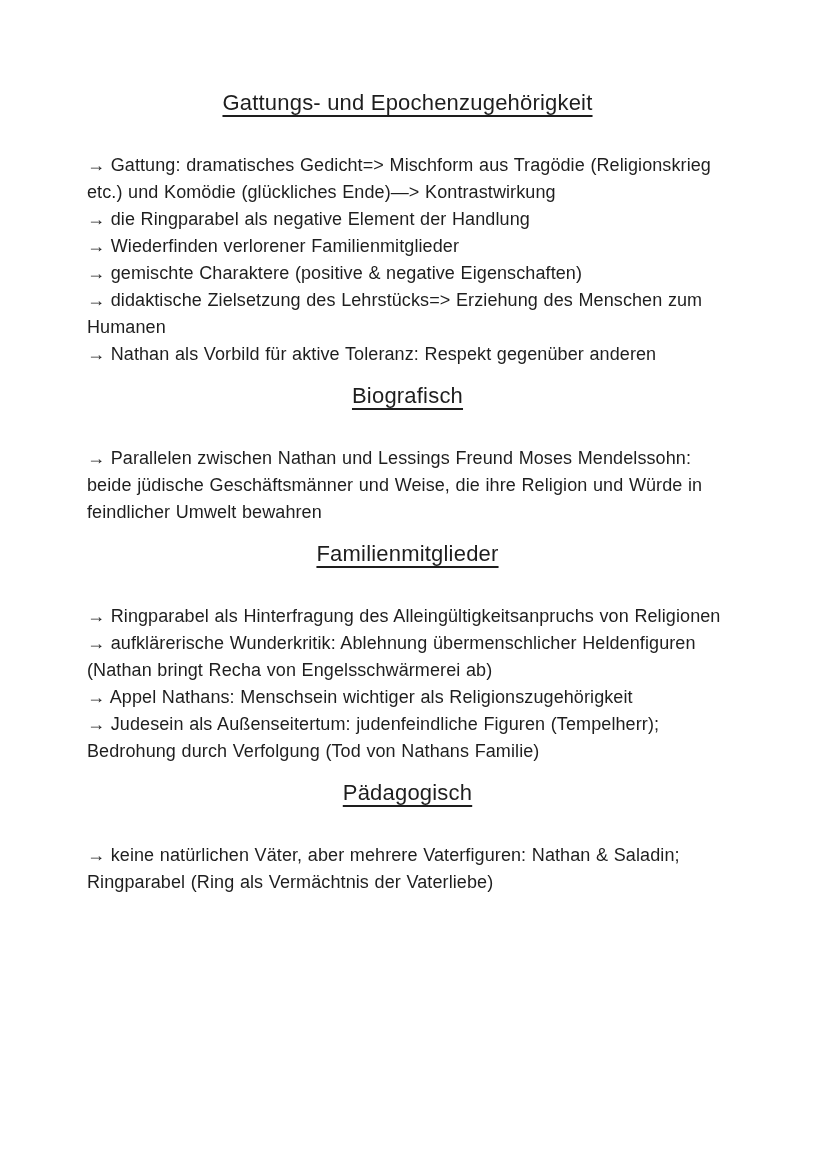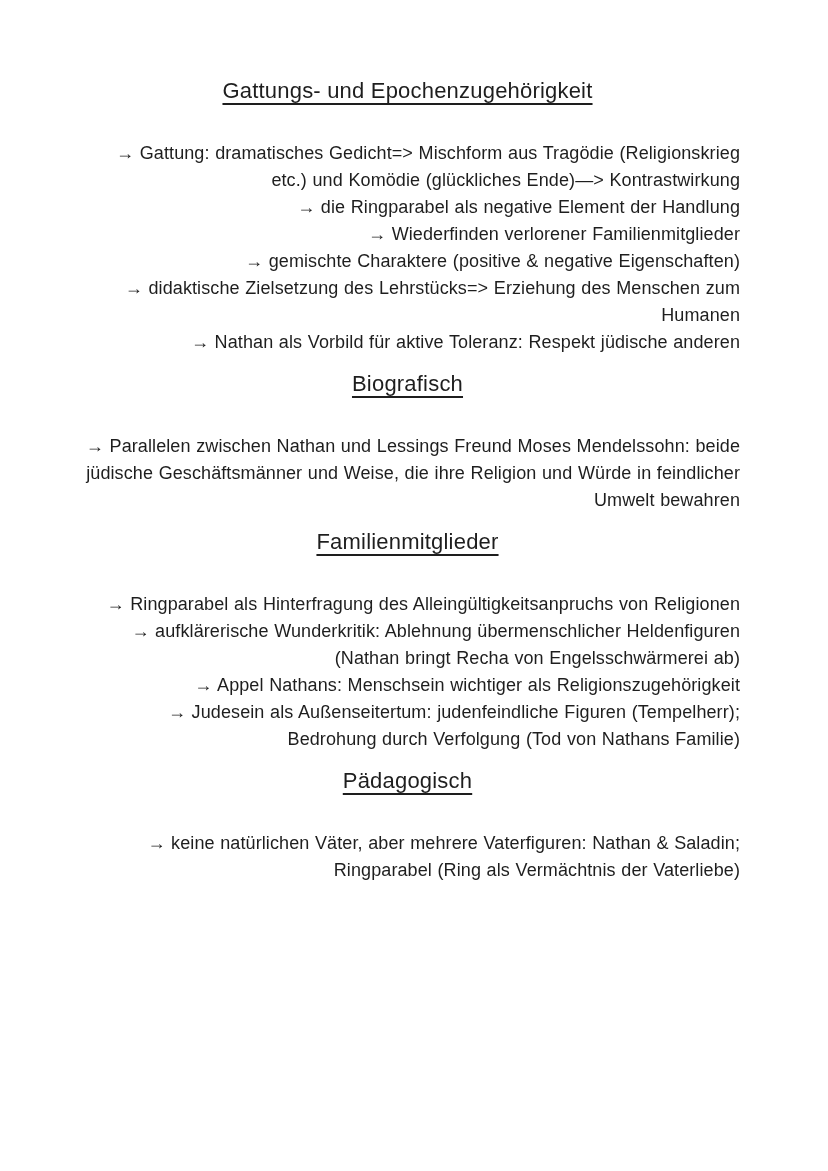--- a/index.html
+++ b/index.html
@@ -12,21 +12,21 @@
     width: 828px;
     height: 1171px;
     box-sizing: border-box;
     padding: 76px 88px 0 75px;
     background: #ffffff;
     font-family: "Liberation Sans", "DejaVu Sans", sans-serif;
     color: #1e1e1e;
     overflow: hidden;
   }
   .doc-section {
-    margin: 0;
+    margin: 12px;
   }
   .section-heading {
     font-size: 22px;
     font-weight: 400;
     line-height: 30px;
     text-align: center;
     text-decoration: underline;
     text-underline-offset: 5px;
     text-decoration-thickness: 1.5px;
     letter-spacing: 0.2px;
@@ -34,36 +34,35 @@
   }
   .doc-section:first-child .section-heading {
     margin-top: 0;
   }
   .bullet {
     font-size: 18px;
     line-height: 27px;
     margin: 0;
     letter-spacing: 0.1px;
     word-spacing: 0.5px;
-    text-align: right;
   }
 </style>
 </head>
 <body>
 
 <div class="page">
 
   <section class="doc-section">
     <h1 class="section-heading">Gattungs- und Epochenzugehörigkeit</h1>
     <p class="bullet">→ Gattung: dramatisches Gedicht=&gt; Mischform aus Tragödie (Religionskrieg etc.) und Komödie (glückliches Ende)—&gt; Kontrastwirkung</p>
     <p class="bullet">→ die Ringparabel als negative Element der Handlung</p>
     <p class="bullet">→ Wiederfinden verlorener Familienmitglieder</p>
     <p class="bullet">→ gemischte Charaktere (positive &amp; negative Eigenschaften)</p>
     <p class="bullet">→ didaktische Zielsetzung des Lehrstücks=&gt; Erziehung des Menschen zum Humanen</p>
-    <p class="bullet">→ Nathan als Vorbild für aktive Toleranz: Respekt jüdische anderen</p>
+    <p class="bullet">→ Nathan als Vorbild für aktive Toleranz: Respekt gegenüber anderen</p>
   </section>
 
   <section class="doc-section">
     <h2 class="section-heading">Biografisch</h2>
     <p class="bullet">→ Parallelen zwischen Nathan und Lessings Freund Moses Mendelssohn: beide jüdische Geschäftsmänner und Weise, die ihre Religion und Würde in feindlicher Umwelt bewahren</p>
   </section>
 
   <section class="doc-section">
     <h2 class="section-heading">Familienmitglieder</h2>
     <p class="bullet">→ Ringparabel als Hinterfragung des Alleingültigkeitsanpruchs von Religionen</p>

